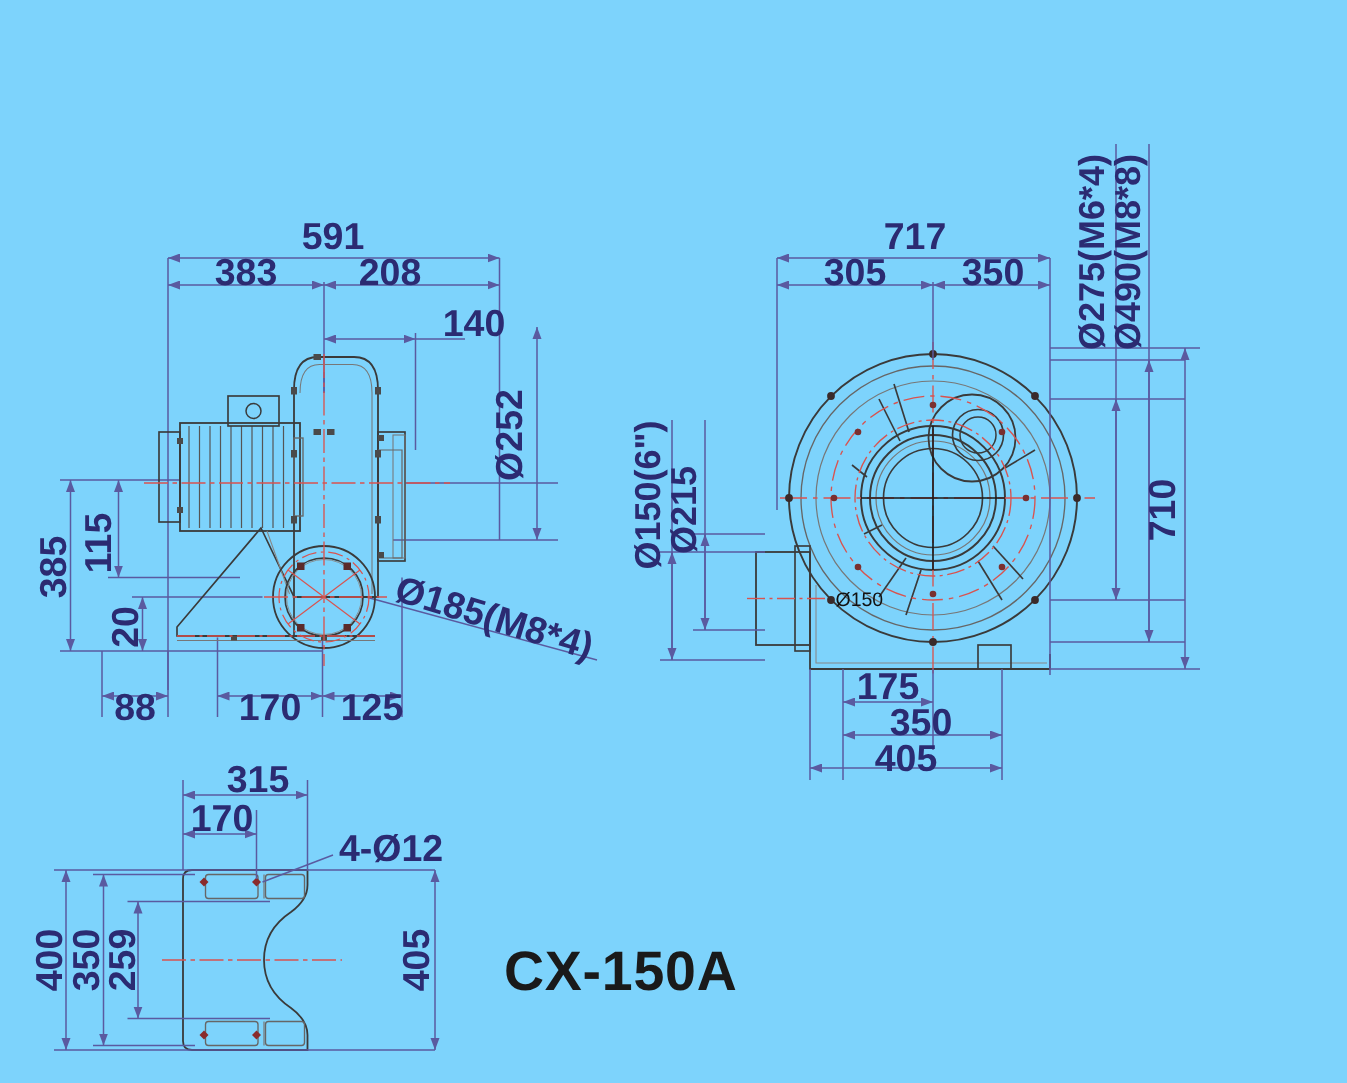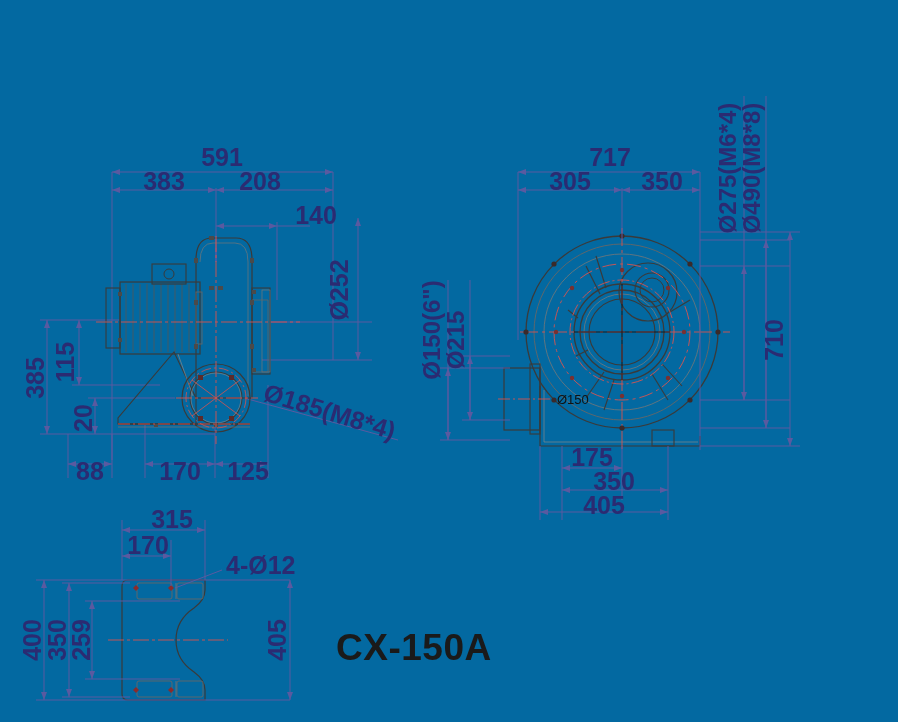--- a/index.html
+++ b/index.html
@@ -1,18 +1,18 @@
 <!DOCTYPE html>
 <html><head>
 <meta charset="utf-8">
 <style>
   html,body{margin:0;padding:0;background:#ffffff;}
   body{width:898px;height:722px;overflow:hidden;
        font-family:"Liberation Sans", sans-serif;}
-  #sheet{position:relative;width:898px;height:722px;background:#0369a1;}
+  #sheet{position:relative;width:898px;height:722px;background:#7dd3fc;}
   svg{position:absolute;left:0;top:0;}
   .dimtxt{font-family:"Liberation Sans", sans-serif;font-weight:bold;
           fill:#2b2b72;}
   .thin{font-family:"Liberation Sans", sans-serif;fill:#111;}
   .model{font-family:"Liberation Sans", sans-serif;font-weight:bold;
          fill:#1a1a1a;font-size:37px;letter-spacing:0.5px;}
 </style>
 </head>
 <body>
 

